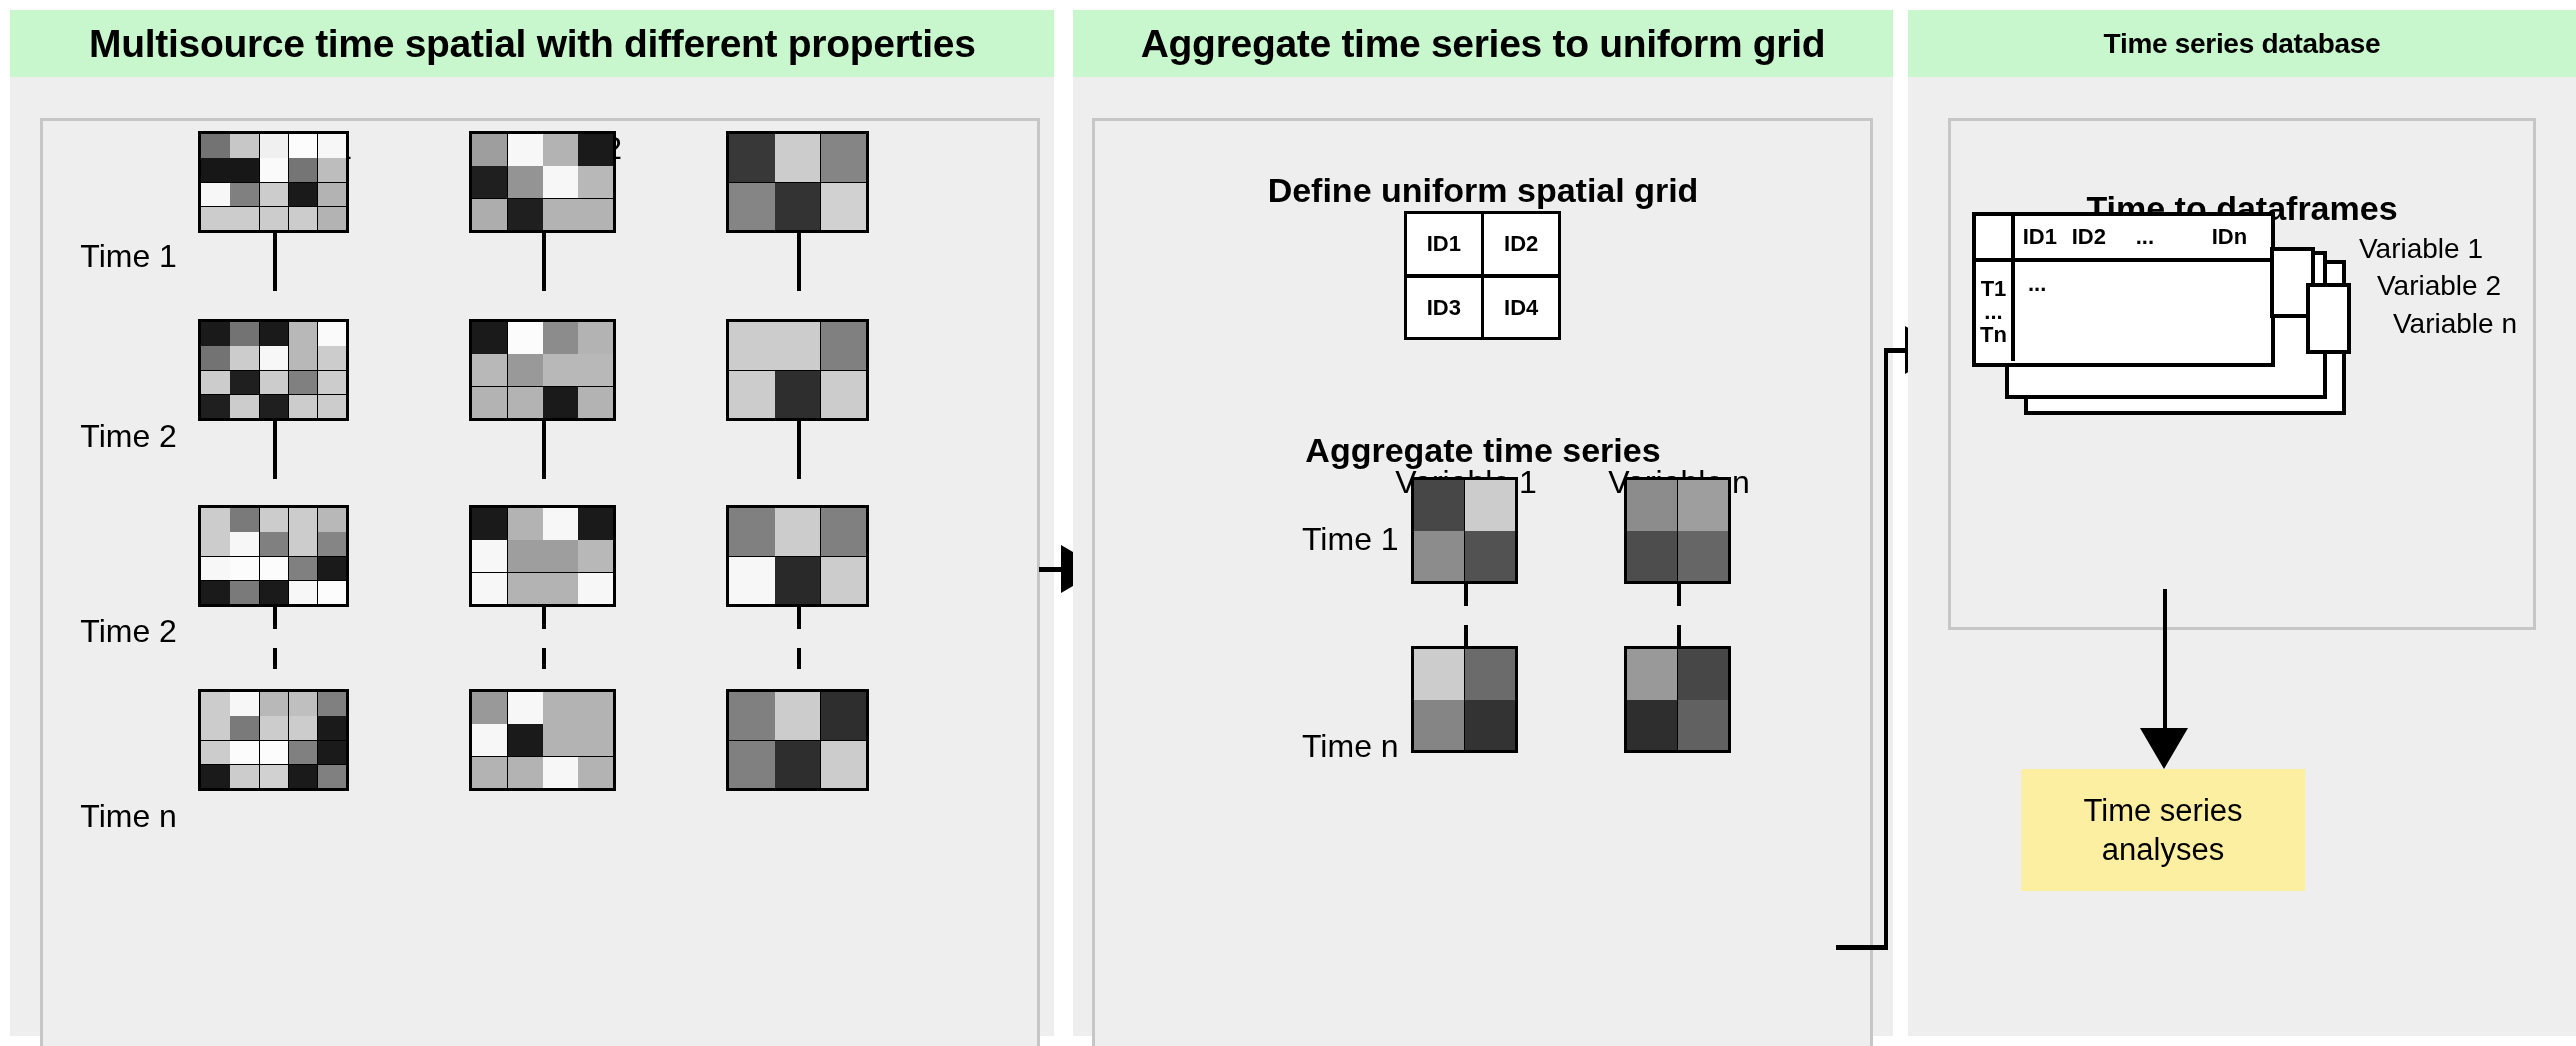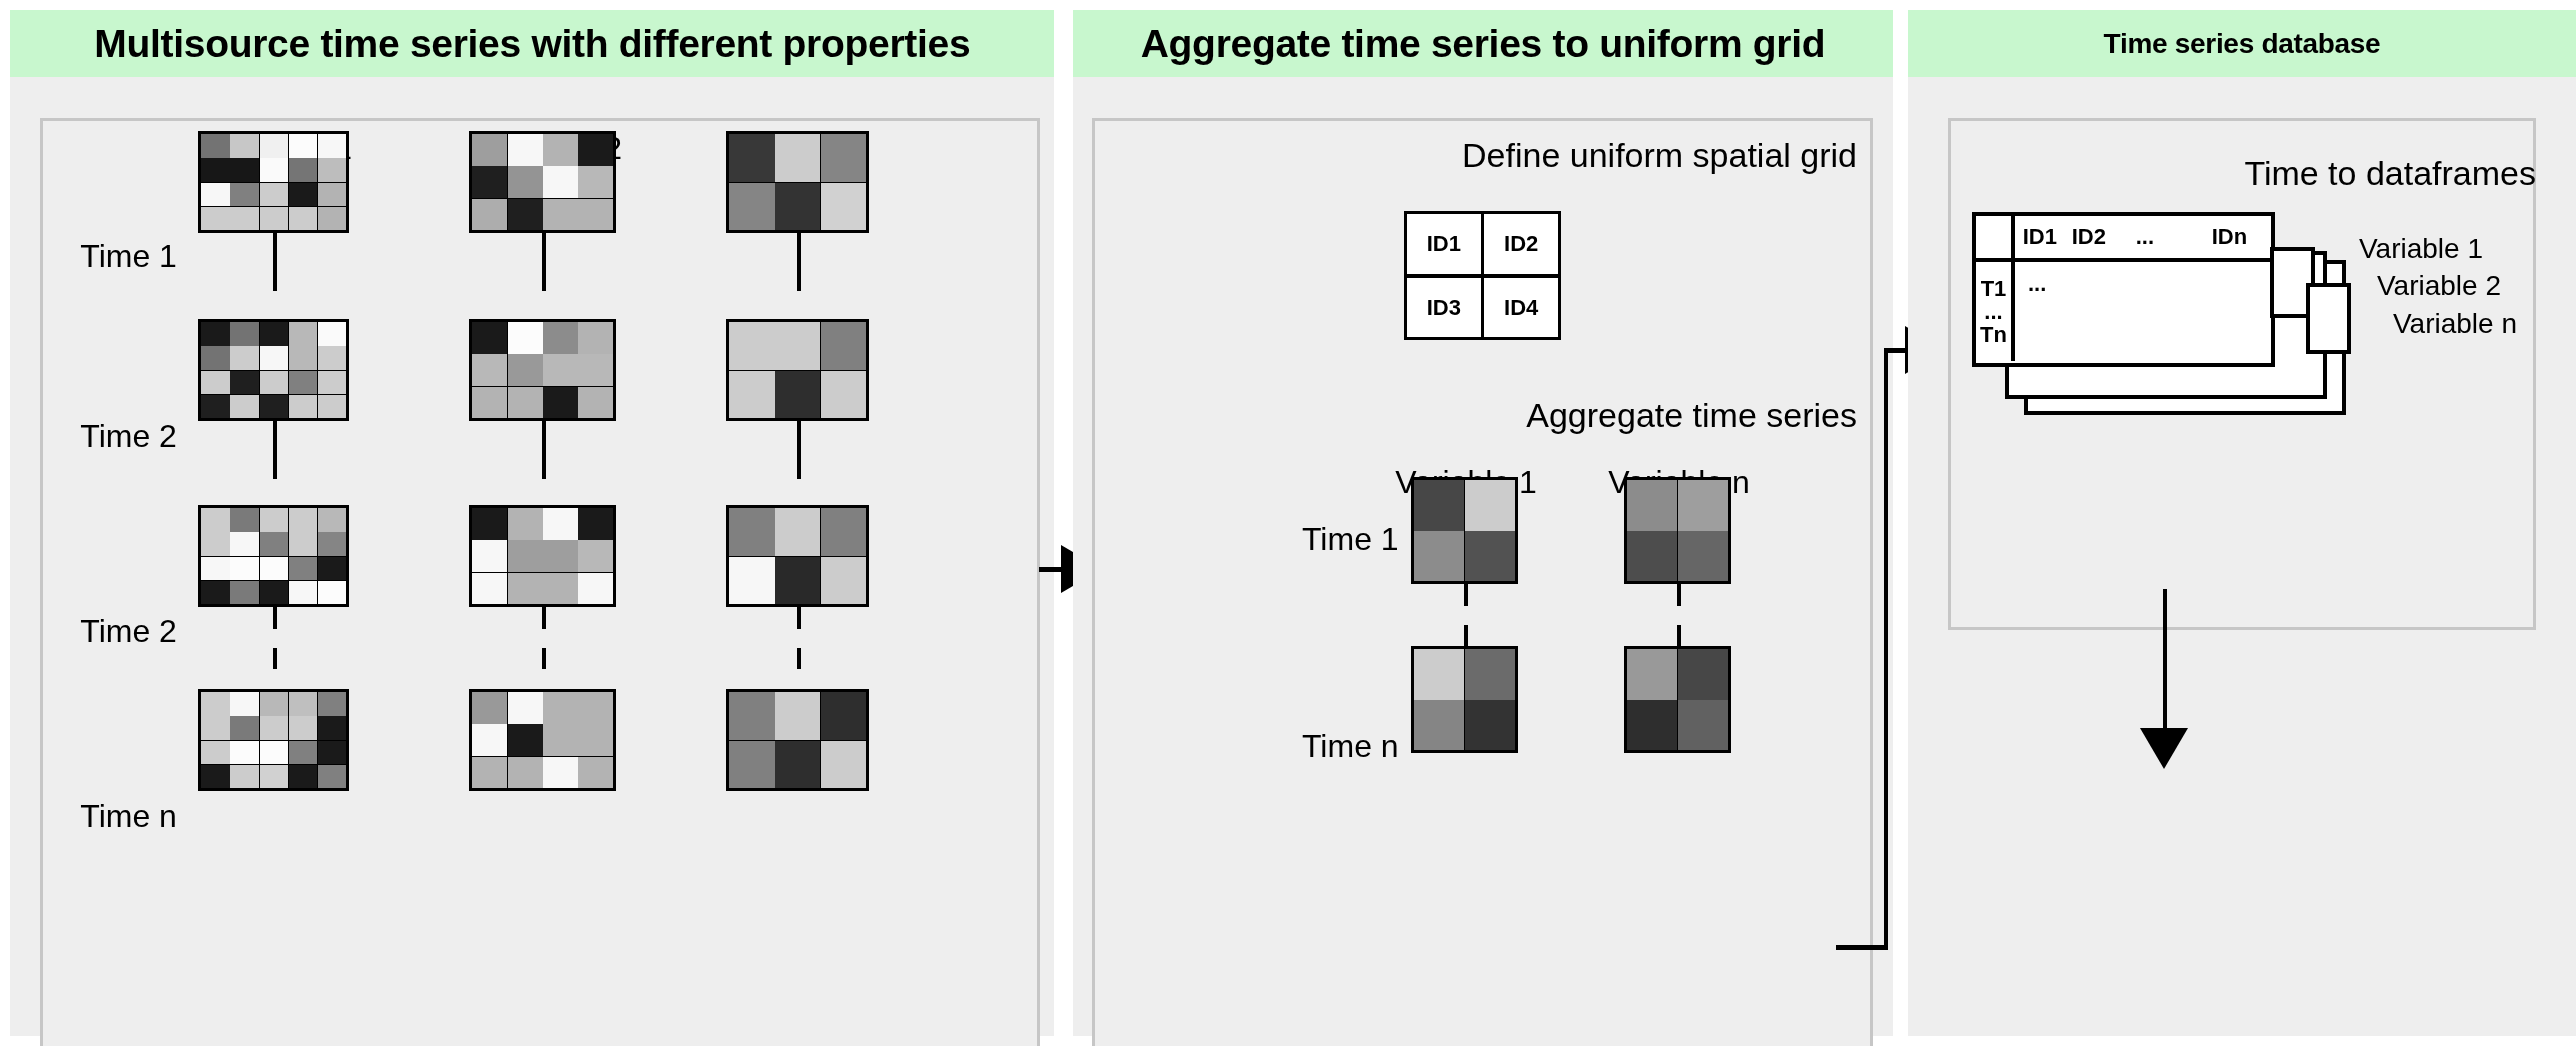--- a/index.html
+++ b/index.html
@@ -43,22 +43,23 @@
 
   
   .col-label {
     position:absolute; font-size:32px; white-space:nowrap;
     text-align:center;
   }
   .row-label {
     position:absolute; font-size:32px; white-space:nowrap;
   }
   .sub-title {
-    position:absolute; font-size:34px; font-weight:normal; white-space:nowrap;
-    text-align:right;
+    position:absolute; font-size:34px; font-weight:bold; white-space:nowrap;
+    text-align:center;
+    margin-top:35px;
   }
 
   
   .grid {
     position:absolute;
     border:3.2px solid #000;
     display:grid;
     background:#000;
     gap:0.6px;
   }
@@ -142,21 +143,21 @@
     display:flex; align-items:center; justify-content:center;
     text-align:center; font-size:31px; line-height:1.28;
   }
 </style>
 </head>
 <body>
 
 <div class="stage">
 
   <div class="panel" id="panel-left">
-    <div class="panel-header">Multisource time series with different properties</div>
+    <div class="panel-header">Multisource time spatial with different properties</div>
     <div class="panel-body">
       <div class="inner-box" id="left-inner"></div>
 
       <div class="col-label" style="left:155px; top:53px; width:232px;">Variable 1</div>
       <div class="col-label" style="left:425px; top:53px; width:232px;">Variable 2</div>
       <div class="col-label" style="left:687px; top:53px; width:206px;">Variable n</div>
 
       <div class="row-label" style="left:70px; top:161px;">Time 1</div>
       <div class="row-label" style="left:70px; top:341px;">Time 2</div>
       <div class="row-label" style="left:70px; top:536px;">Time 2</div>
@@ -447,17 +448,20 @@
       <div class="df-stub" style="left:362px; top:170px; width:45px; height:71px;"></div>
       <div class="df-stub" style="left:398px; top:206px; width:45px; height:71px;"></div>
 
       <div class="var-tag" style="left:451px; top:156px;">Variable 1</div>
       <div class="var-tag" style="left:469px; top:193px;">Variable 2</div>
       <div class="var-tag" style="left:485px; top:231px;">Variable n</div>
 
       <div class="vline" style="left:255px; top:512px; height:148px;"></div>
       <div class="arrow-down" style="left:232px; top:651px;"></div>
 
+      <div id="analysis-box" style="left:113px; top:692px; width:284px; height:122px;">
+        <span id="analysis-label">Time series<br>analyses</span>
+      </div>
     </div>
   </div>
 
 </div>
 
 
 </body></html>

